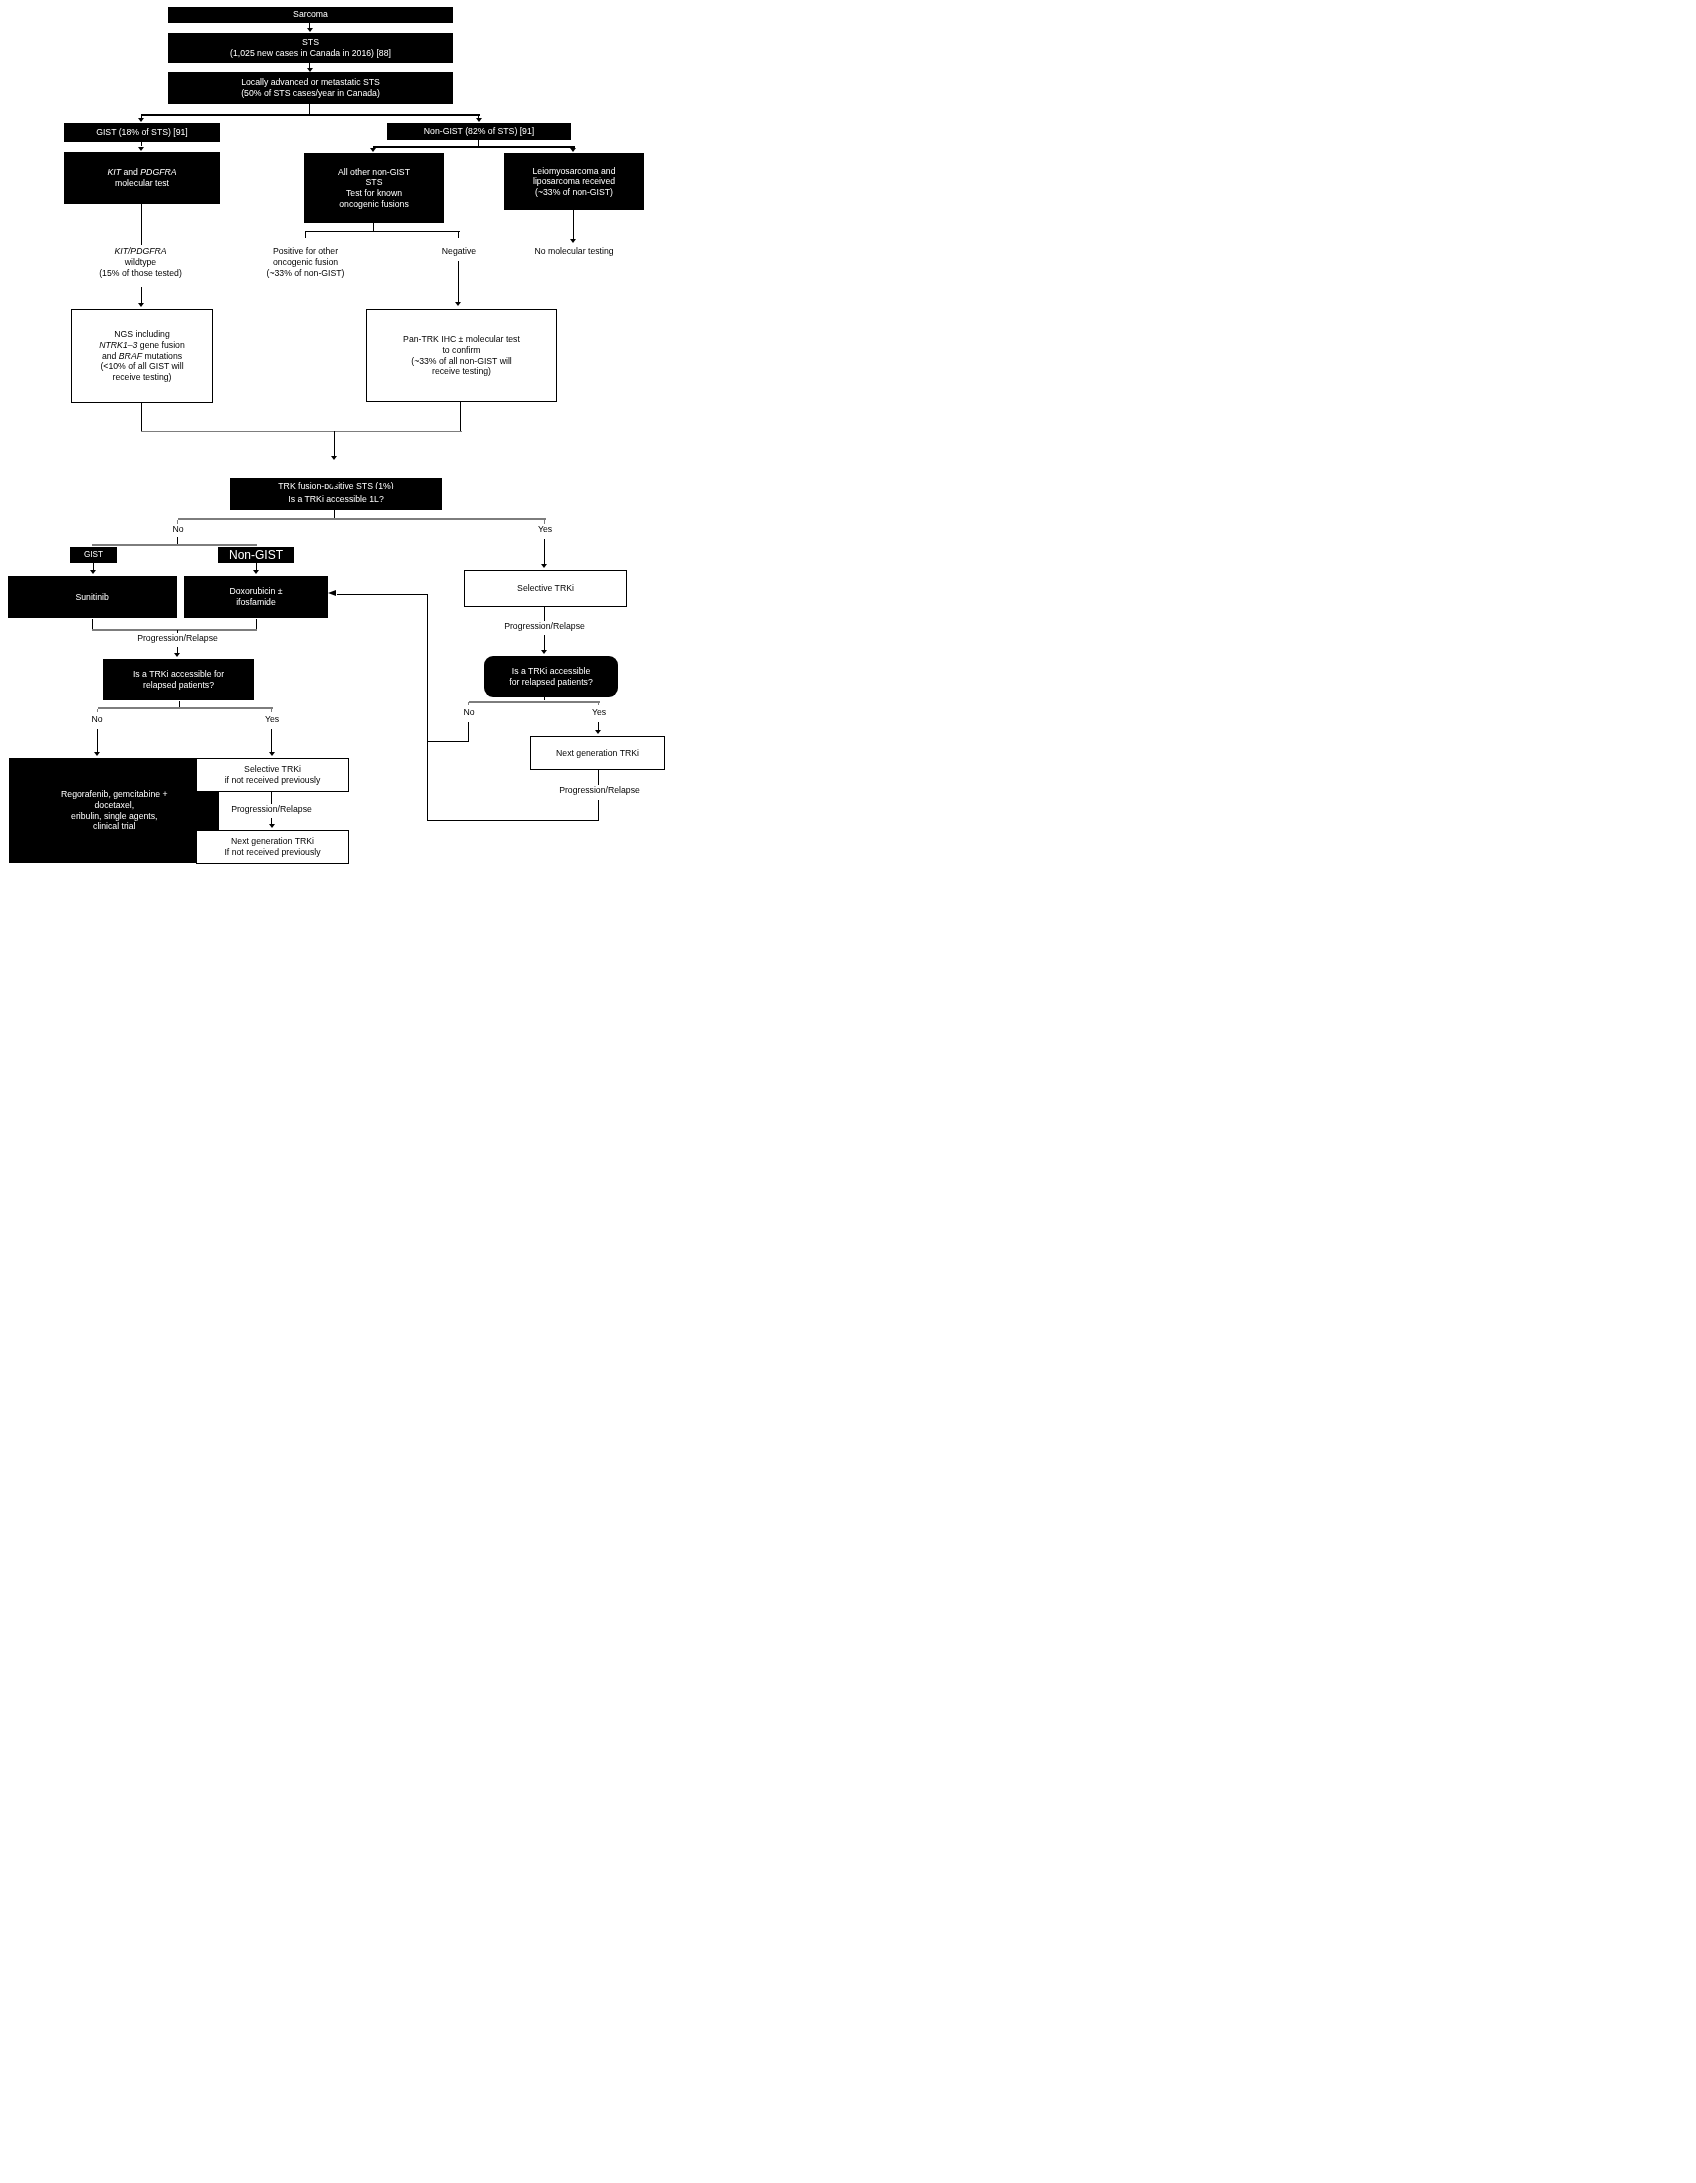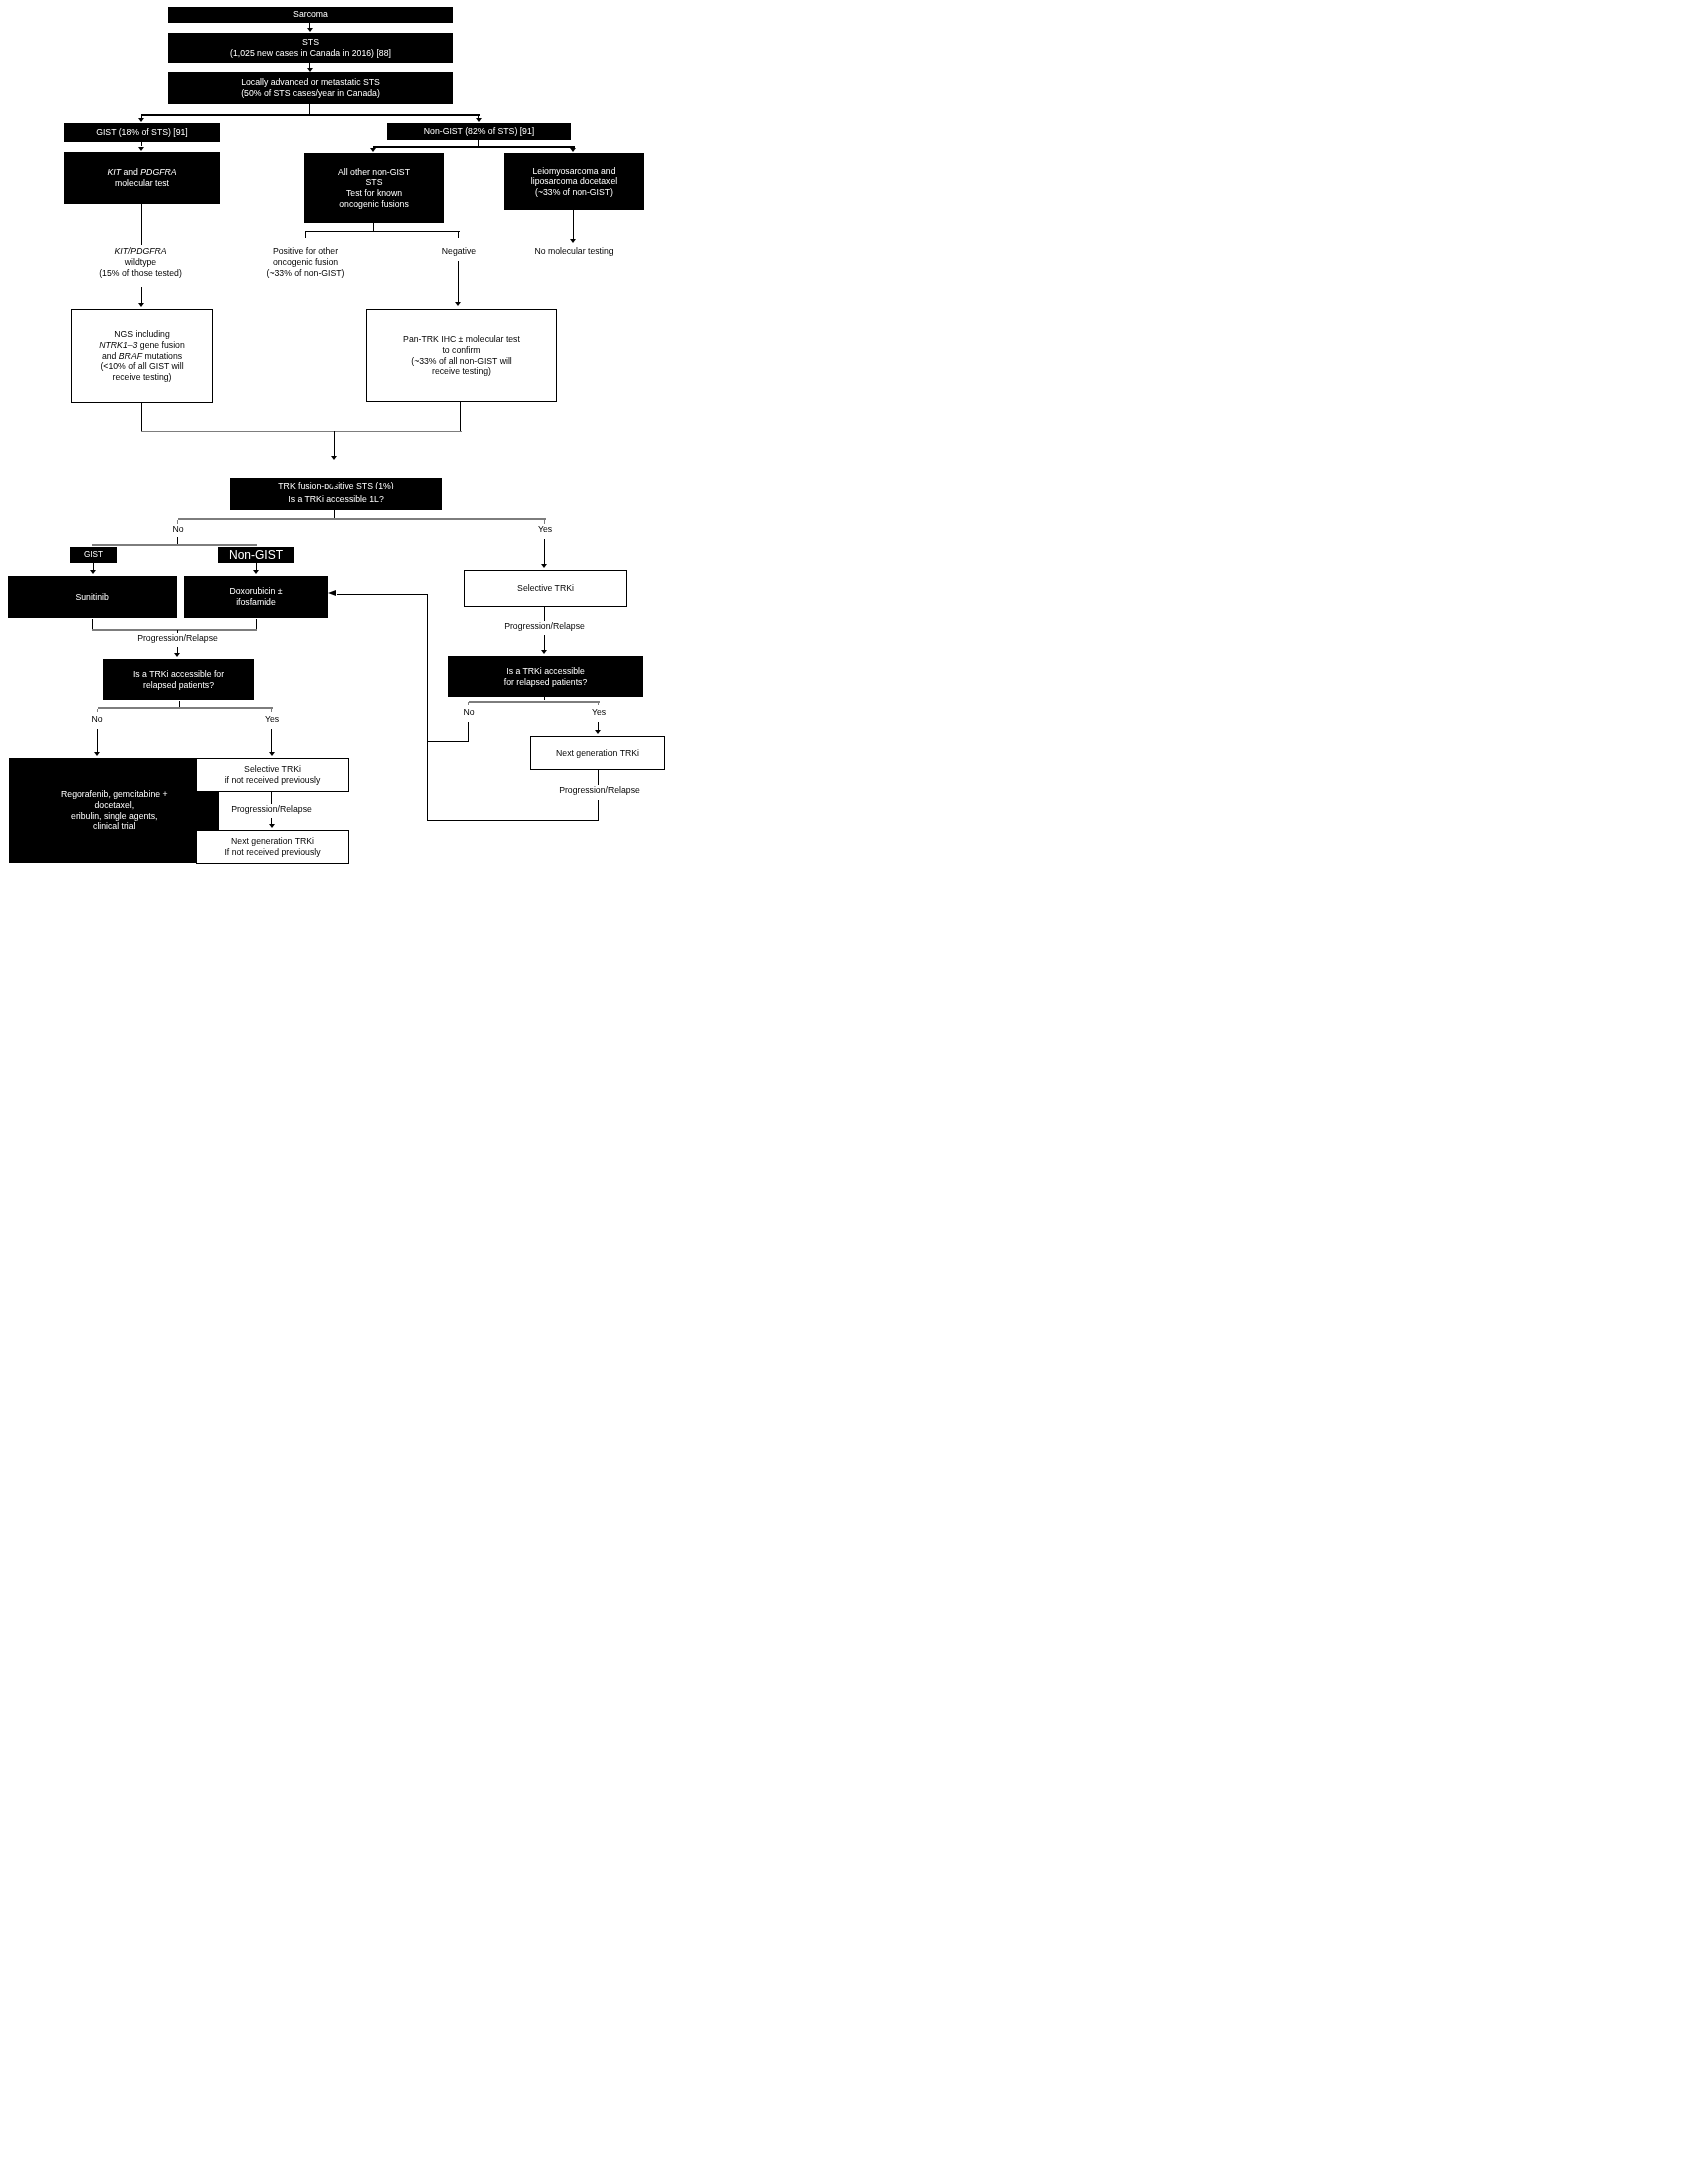--- a/index.html
+++ b/index.html
@@ -66,21 +66,21 @@
 
   <div class="n dark" style="left:304px;top:153px;width:140px;height:70px;">
     <div>All other non-GIST</div>
     <div>STS</div>
     <div>Test for known</div>
     <div>oncogenic fusions</div>
   </div>
 
   <div class="n dark" style="left:504px;top:153px;width:140px;height:57px;">
     <div>Leiomyosarcoma and</div>
-    <div>liposarcoma docetaxel</div>
+    <div>liposarcoma received</div>
     <div>(~33% of non-GIST)</div>
   </div>
 
   <div class="txt" style="left:59px;top:246px;width:163px;">
     <div class="it">KIT/PDGFRA</div>
     <div>wildtype</div>
     <div>(15% of those tested)</div>
   </div>
 
   <div class="txt" style="left:224px;top:246px;width:163px;">
@@ -167,21 +167,21 @@
     <div>Next generation TRKi</div>
     <div>If not received previously</div>
   </div>
 
   <div class="n light" style="left:464px;top:570px;width:163px;height:37px;">
     <div>Selective TRKi</div>
   </div>
 
   <div class="txt" style="left:490px;top:621px;width:109px;">Progression/Relapse</div>
 
-  <div class="n dark" style="left:448px;top:656px;width:195px;height:41px;">
+  <div class="n dark" style="left:484px;top:656px;width:134px;height:41px;border-radius:9px;">
     <div>Is a TRKi accessible</div>
     <div>for relapsed patients?</div>
   </div>
 
   <div class="txt" style="left:450px;top:707px;width:38px;">No</div>
   <div class="txt" style="left:580px;top:707px;width:38px;">Yes</div>
 
   <div class="n light" style="left:530px;top:736px;width:135px;height:34px;">
     <div>Next generation TRKi</div>
   </div>

